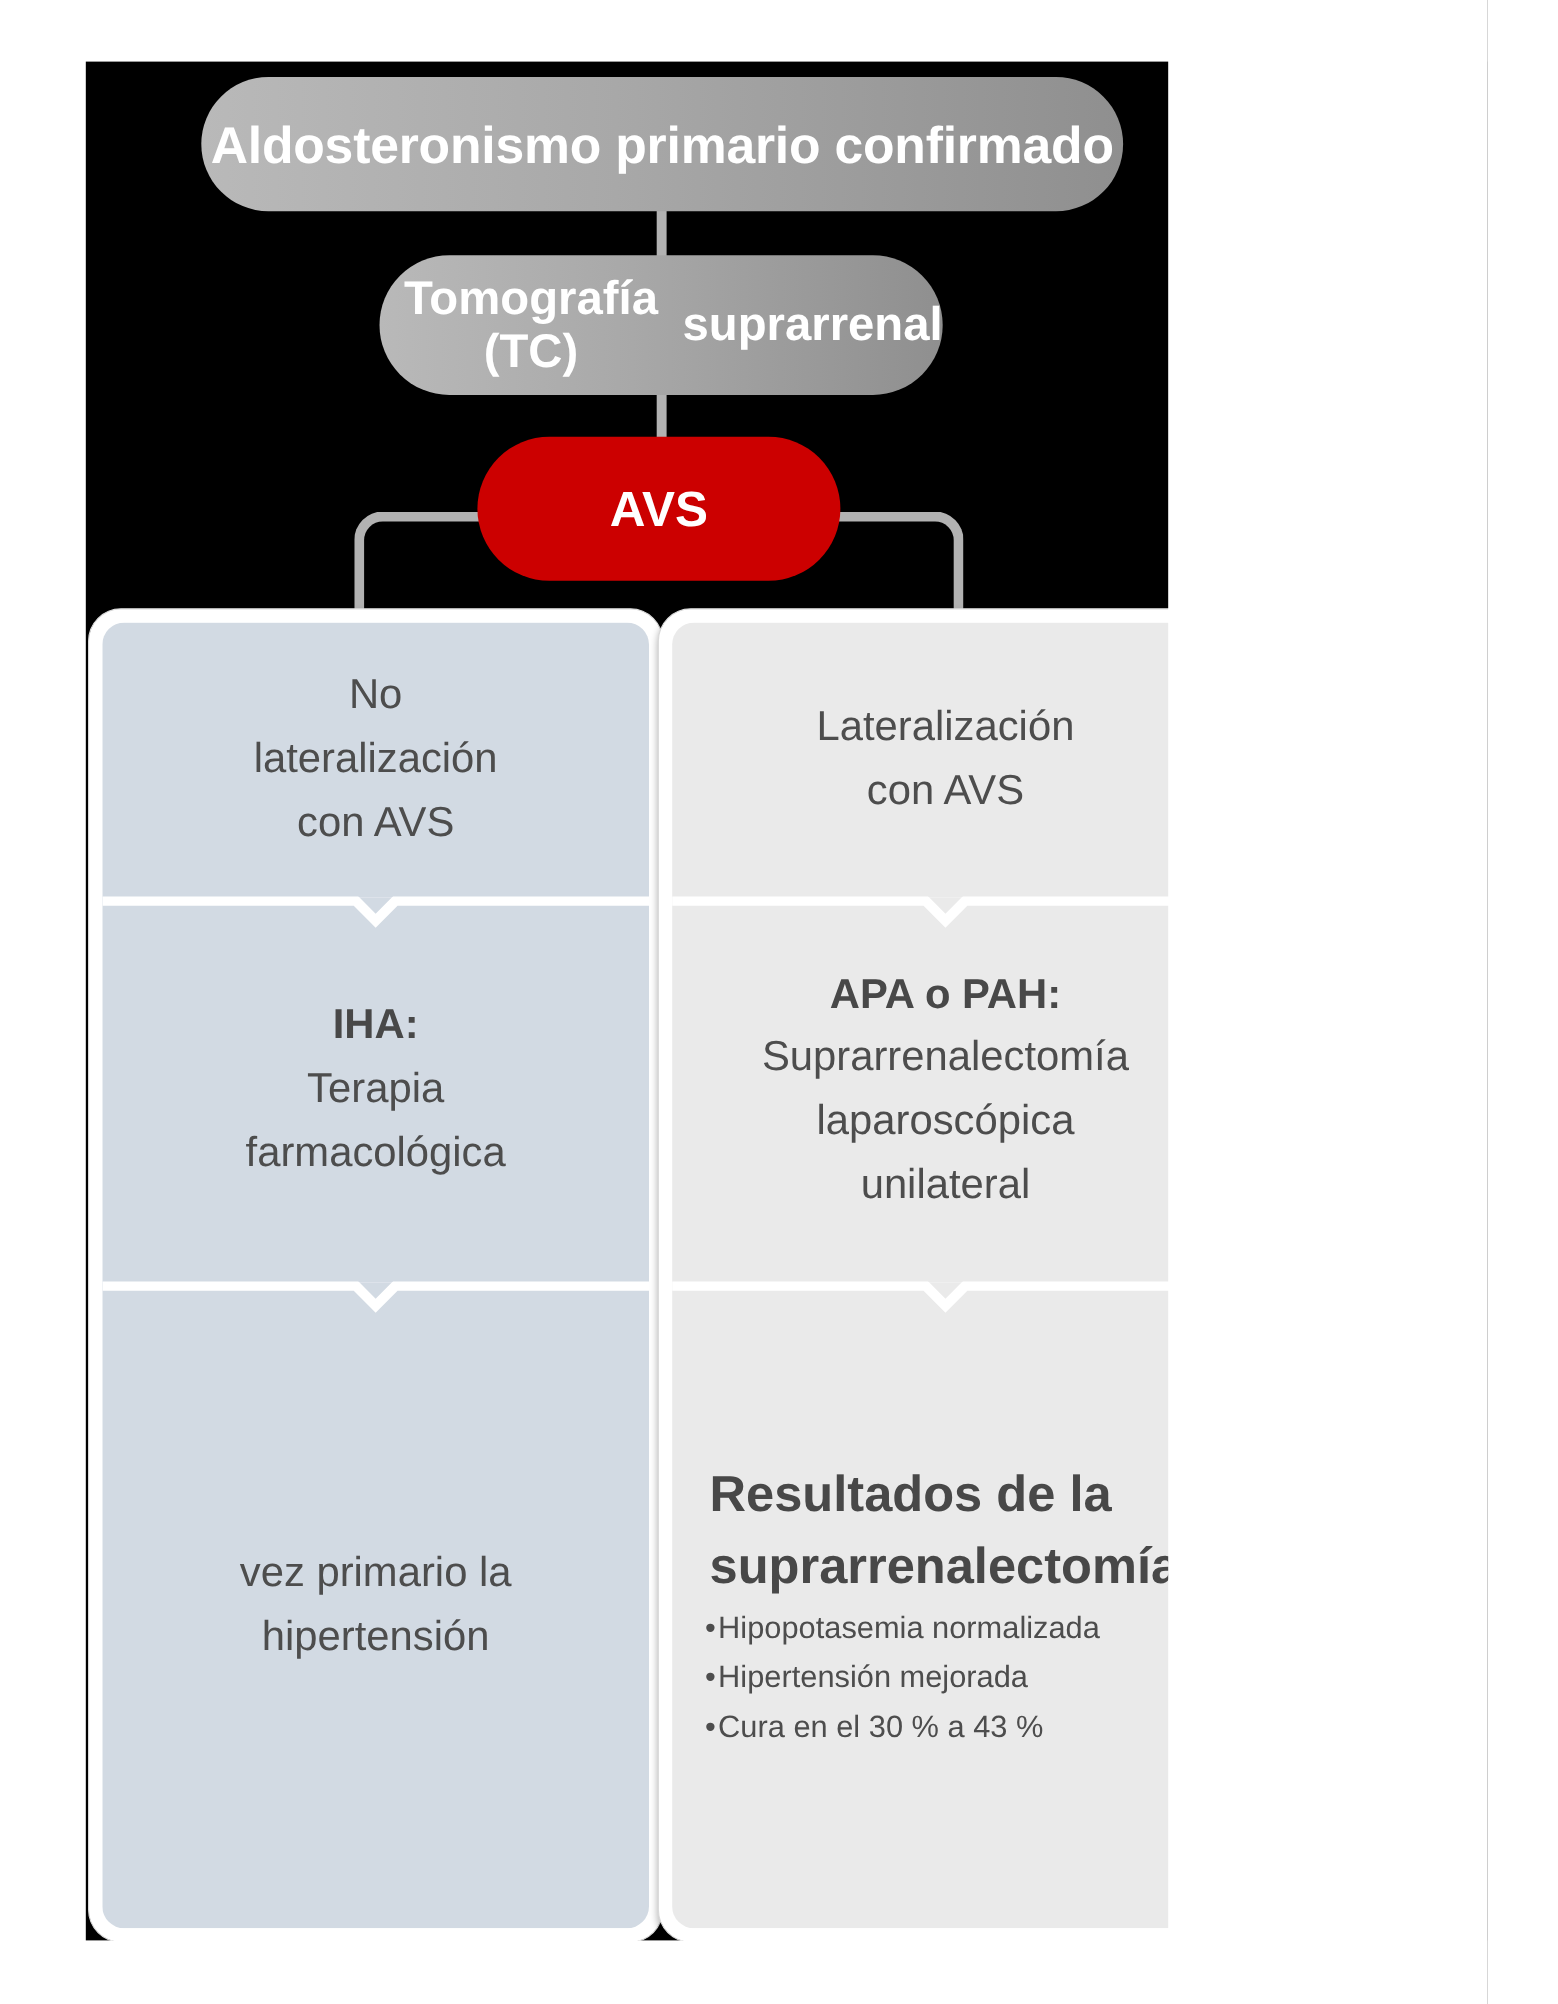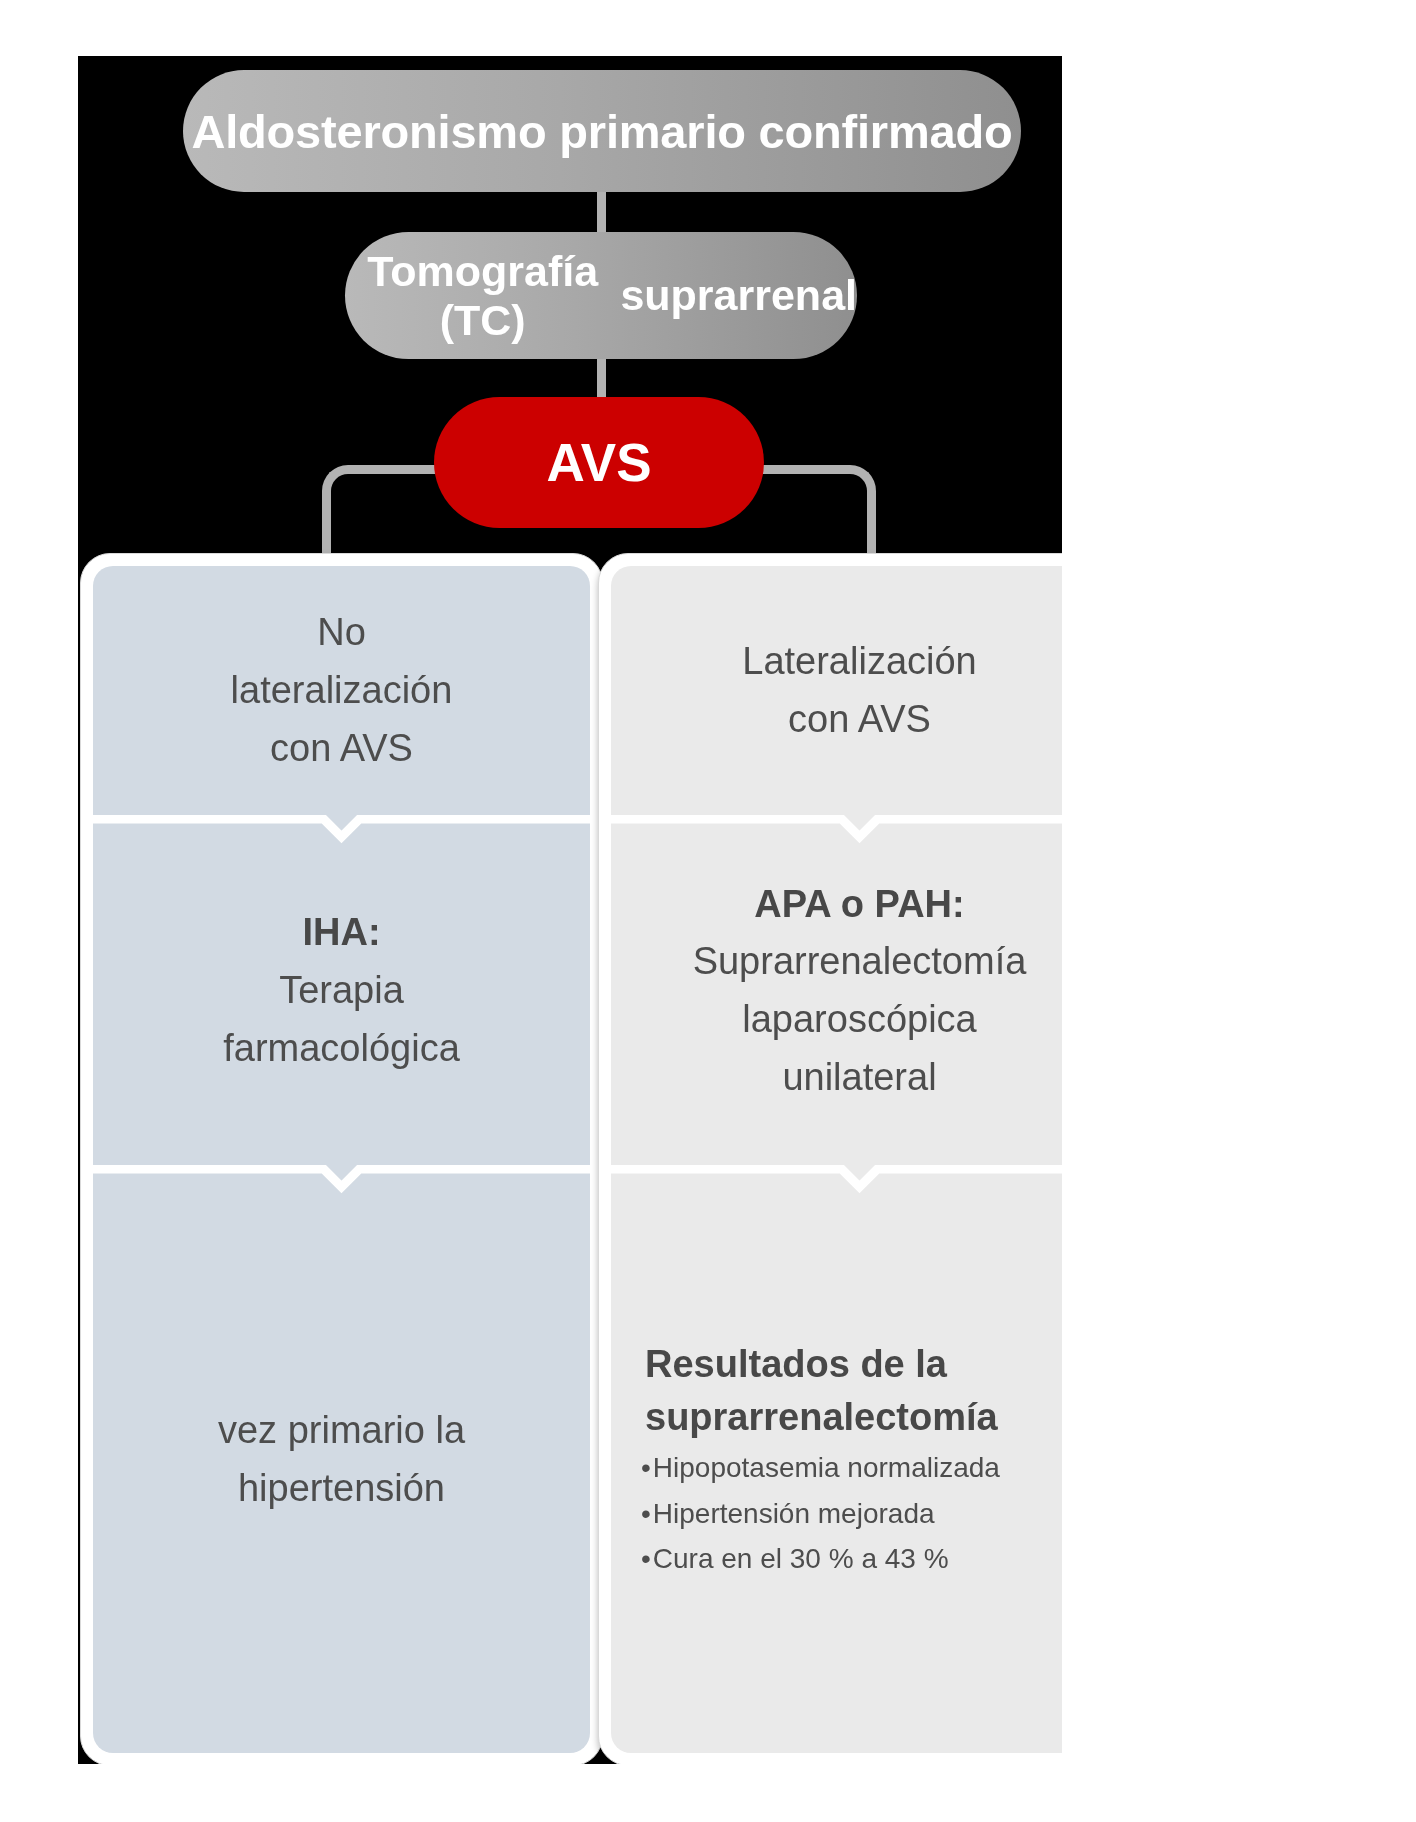--- a/index.html
+++ b/index.html
@@ -64,21 +64,21 @@
     flex-direction: row;
   }
 
   #pill-avs {
     left: 434px;
     top: 397px;
     width: 330px;
     height: 131px;
     border-radius: 66px;
     background: #cc0000;
-    font-size: 53px;
+    font-size: 45px;
     z-index: 30;
   }
 
   
   .conn { position: absolute; background: #b2b2b2; z-index: 10; }
 
   
   #c-1 { left: 597px; top: 190px; width: 9px;  height: 46px; }
   
   #c-2 { left: 597px; top: 357px; width: 9px;  height: 46px; }
@@ -182,21 +182,21 @@
   .bullets .bl::before {
     content: "\2022";
     margin-right: 2px;
   }
   .rhdr {
     width: 100%;
     text-align: left;
     padding-left: 12px;
     font-weight: bold;
     color: #484848;
-    font-size: 38px;
+    font-size: 46px;
     line-height: 1.42;
   }
 </style>
 </head>
 <body>
 
 <div id="stage">
 
   <div class="conn" id="c-1"></div>
   <div class="conn" id="c-2"></div>

